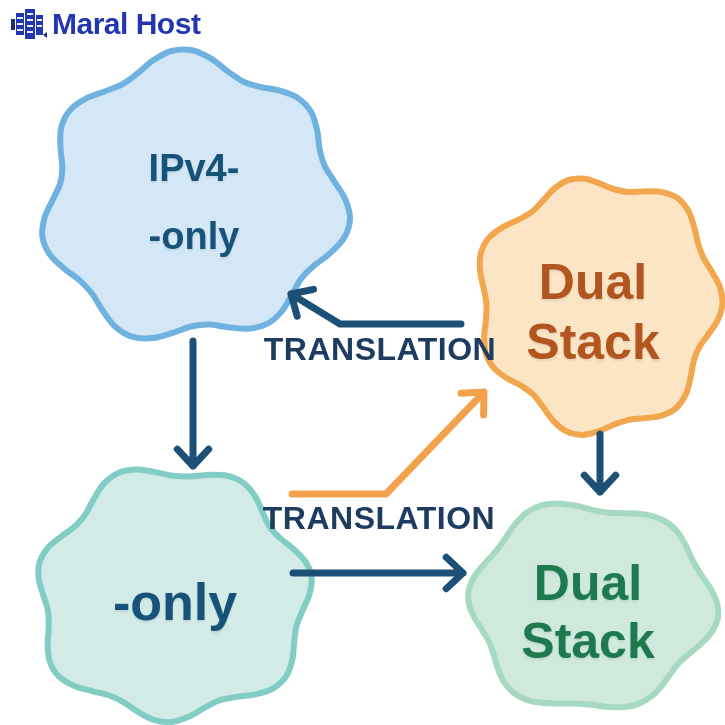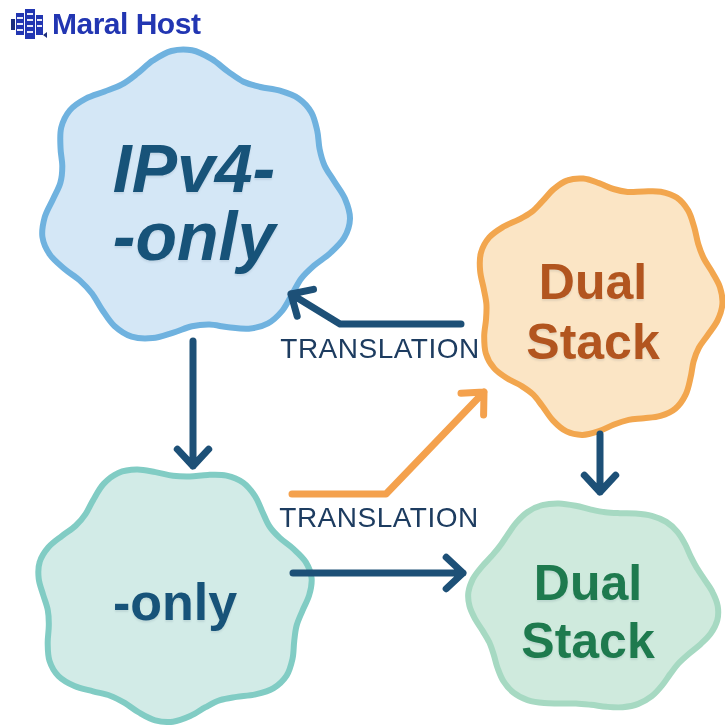--- a/index.html
+++ b/index.html
@@ -13,27 +13,27 @@
   }
   .logo-text{
     font-size:30px;font-weight:bold;letter-spacing:-0.5px;color:var(--logo-blue,#2236b2);
   }
   .node-label{
     position:absolute;transform:translate(-50%,-50%);
     text-align:center;font-weight:bold;white-space:nowrap;
     text-shadow:0 2px 2px rgba(30,60,90,0.10);
   }
   .node-label span{display:block;}
-  .lbl-ipv4{left:194px;top:202px;font-size:68px;line-height:68px;color:var(--node-navy,#175379);font-style:italic;}
+  .lbl-ipv4{left:194px;top:202px;font-size:38px;line-height:68px;color:var(--node-navy,#175379);}
   .lbl-dual-top{left:593px;top:312px;font-size:50px;line-height:60px;color:var(--dual-orange,#b2551f);}
   .lbl-ipv6{left:175px;top:602px;font-size:52px;line-height:66px;color:var(--node-navy,#175379);}
   .lbl-dual-bottom{left:588px;top:612px;font-size:50px;line-height:58px;color:var(--dual-green,#1e7a4e);}
   .arrow-label{
     position:absolute;transform:translate(-50%,-50%);
-    font-size:28px;font-weight:normal;letter-spacing:0.5px;white-space:nowrap;
+    font-size:32px;font-weight:bold;letter-spacing:0.5px;white-space:nowrap;
     color:var(--label-navy,#1d3c60);
   }
   .t-top{left:380px;top:349px;}
   .t-bottom{left:379px;top:518px;}
 </style>
 </head>
 <body>
 
 <div class="stage" style="--logo-blue: #2236b2; --node-navy: #175379; --dual-orange: #b2551f; --dual-green: #1e7a4e; --label-navy: #1d3c60; background: rgb(255, 255, 255);">
 

